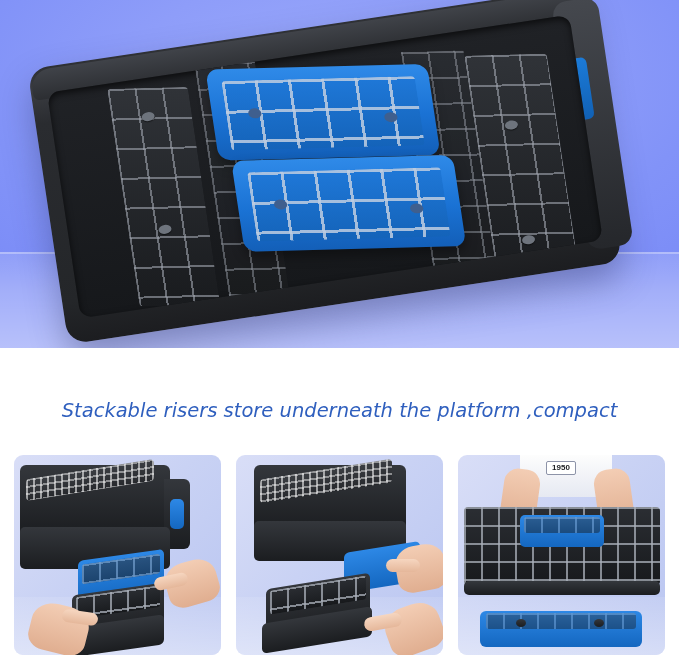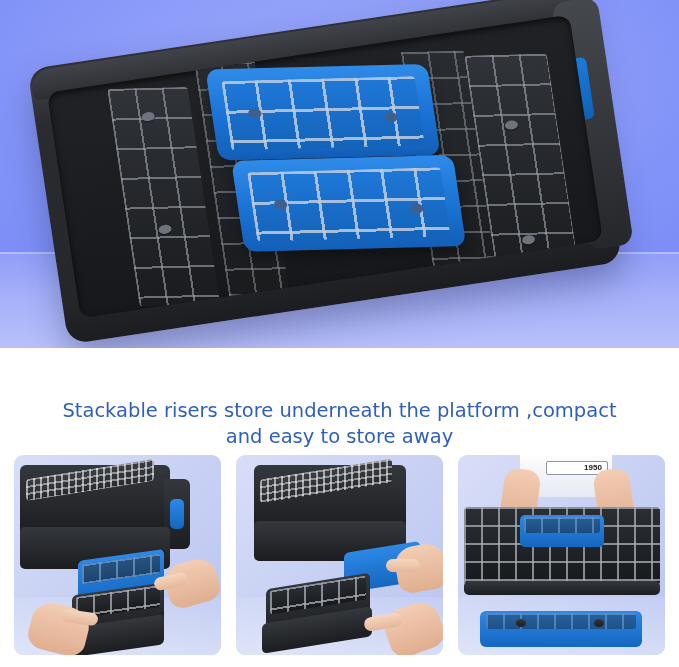--- a/index.html
+++ b/index.html
@@ -173,20 +173,21 @@
   }
   #subline {
     position: absolute;
     left: 40px; top: 398px;
     width: 599px;
     text-align: center;
     font-size: 19.5px;
     line-height: 26px;
     color: #2f5fbe;
     font-family: "DejaVu Sans", sans-serif;
+    font-style: italic;
   }
 
   
   .panel {
     position: absolute;
     top: 455px;
     width: 207px;
     height: 200px;
     border-radius: 9px;
     overflow: hidden;
@@ -248,21 +249,20 @@
     position: absolute;
     background: #ffffff;
     border: 1px solid #8d93a8;
     border-radius: 2px;
     color: #1b1d20;
     font-size: 8px;
     font-weight: bold;
     text-align: center;
     line-height: 11px;
     font-family: "Liberation Sans", sans-serif;
-    padding-left: 32px;
   }
 </style>
 </head>
 <body>
 
 <div id="page">
 
   <div id="hero">
     <div id="hero-floorline"></div>
     <div id="hero-floor"></div>
@@ -296,21 +296,20 @@
         <div class="blue-dot" style="left:196px;top:46px;transform:skewY(7deg)"></div>
         <div class="blue-dot" style="left:330px;top:70px;transform:skewY(7deg)"></div>
         <div class="blue-dot" style="left:208px;top:140px;transform:skewY(7deg)"></div>
         <div class="blue-dot" style="left:342px;top:164px;transform:skewY(7deg)"></div>
       </div>
     </div>
   </div>
 
   <div id="subline">
     <span>Stackable risers store underneath the platform ,compact</span><br>
-    <span>and easy to store away</span>
   </div>
 
   <div class="panel" id="panel1">
     <div class="p-floor"></div>
 
     <div class="blk" style="left:6px;top:10px;width:150px;height:70px;border-radius:6px 6px 2px 2px"></div>
     <div class="tread" style="left:12px;top:14px;width:128px;height:22px;transform:skewY(-9deg)"></div>
     <div class="blk" style="left:150px;top:24px;width:26px;height:70px;border-radius:0 6px 6px 0"></div>
     <div class="blu" style="left:156px;top:44px;width:14px;height:30px"></div>
     <div class="blk" style="left:6px;top:72px;width:150px;height:42px"></div>

